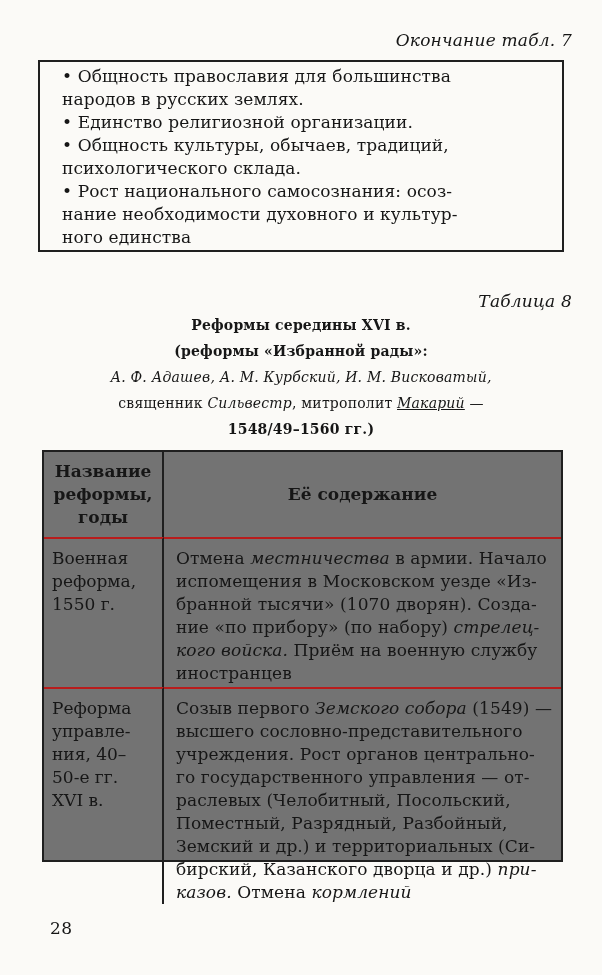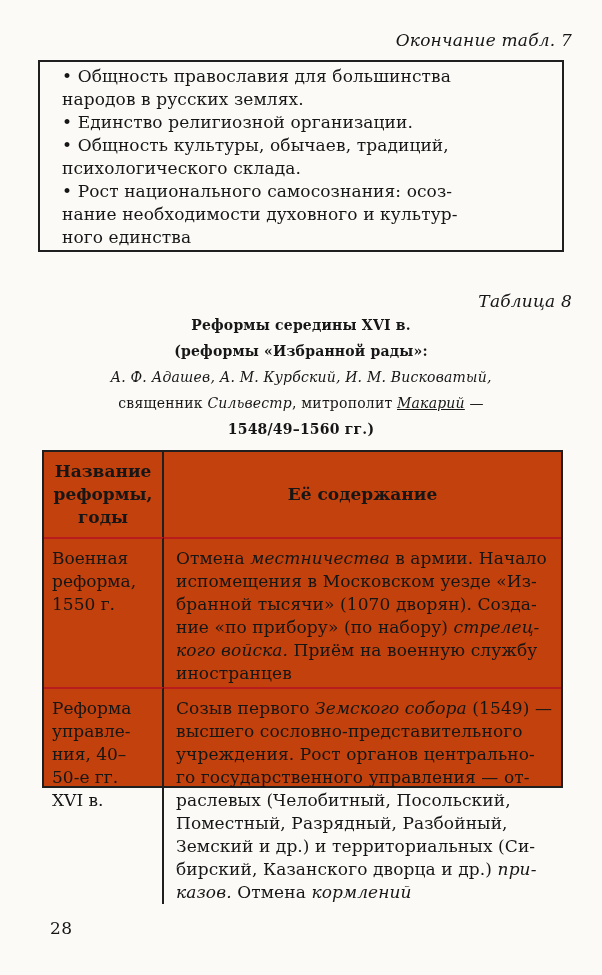--- a/index.html
+++ b/index.html
@@ -51,27 +51,27 @@
   .title-block{
     position:absolute;left:0;top:312px;width:100%;
     text-align:center;
     font-size:14px;line-height:26px;
     letter-spacing:.2px;
   }
   .tb-b{font-weight:bold;}
 
   
   .t8{
-    position:absolute;left:42px;top:450px;width:521px;height:338px;
+    position:absolute;left:42px;top:450px;width:521px;height:412px;
     border:2.5px solid #1f1f1f;
     display:grid;
     grid-template-columns:120px 1fr;
     grid-template-rows:85px 150px auto;
     box-sizing:border-box;
-    background:#c2410c;
+    background:#737373;
     font-size:17px;line-height:23px;
   }
   .t8 .c1{border-right:2px solid #1f1f1f;}
   .t8 .rowline{border-top:2px solid #b91c1c;}
   .t8 .hdr{
     display:flex;align-items:center;justify-content:center;
     text-align:center;font-weight:bold;
     white-space:pre-line;line-height:23px;
   }
   .t8 .name-cell{

